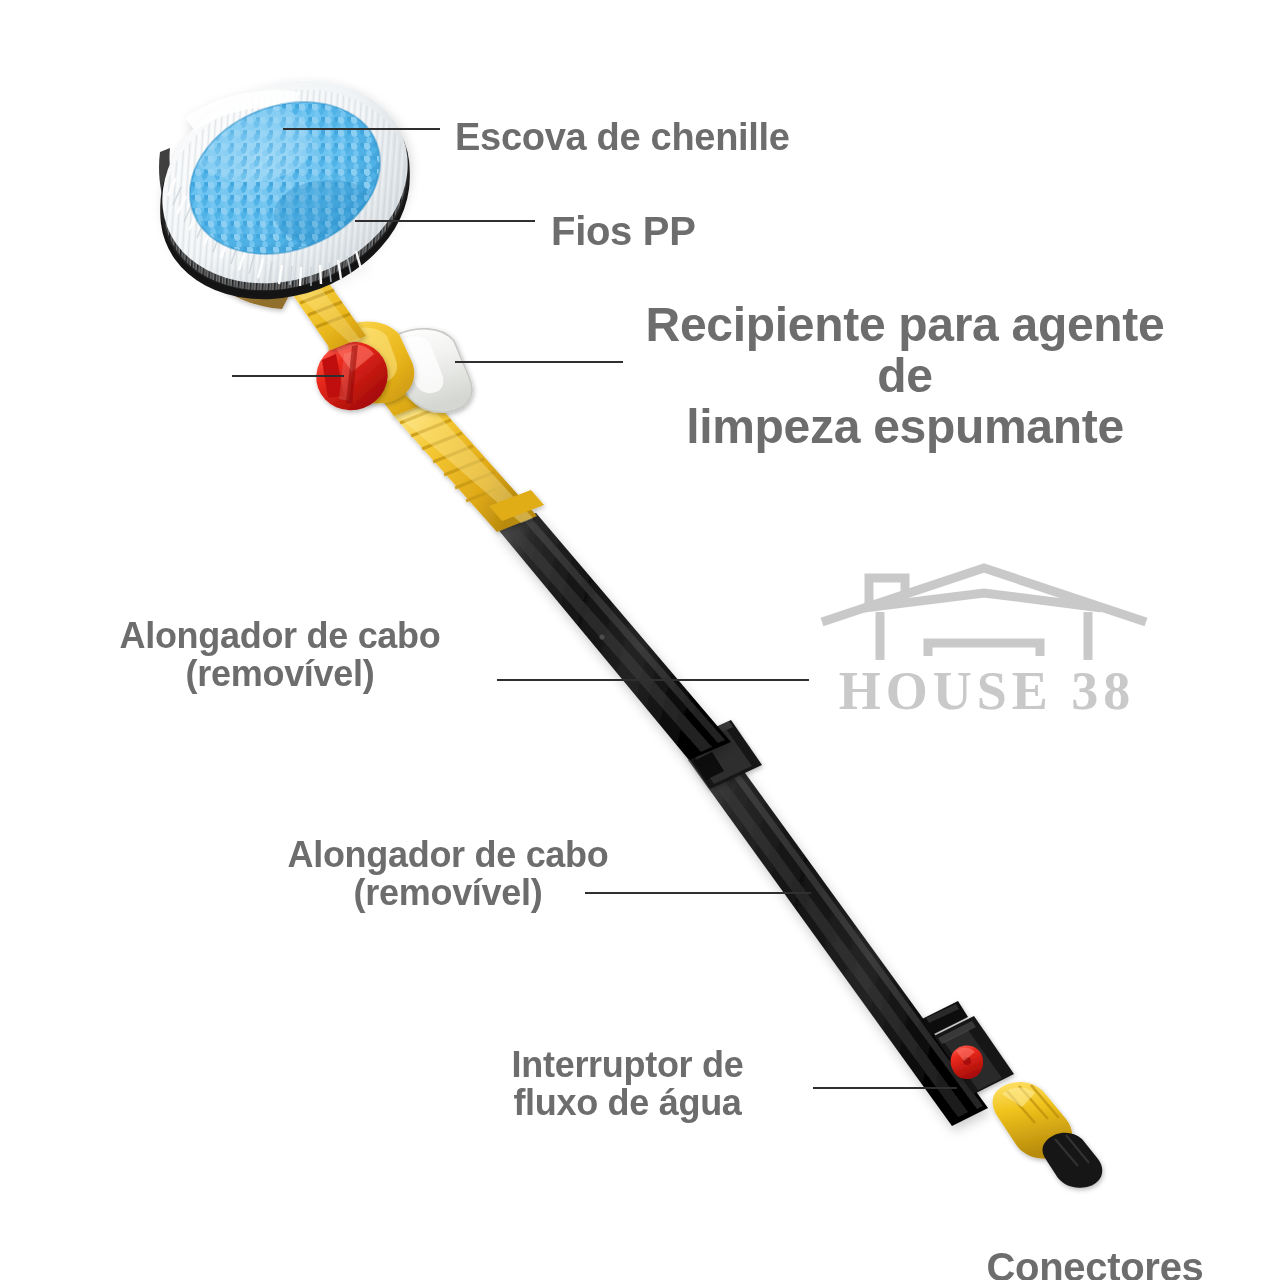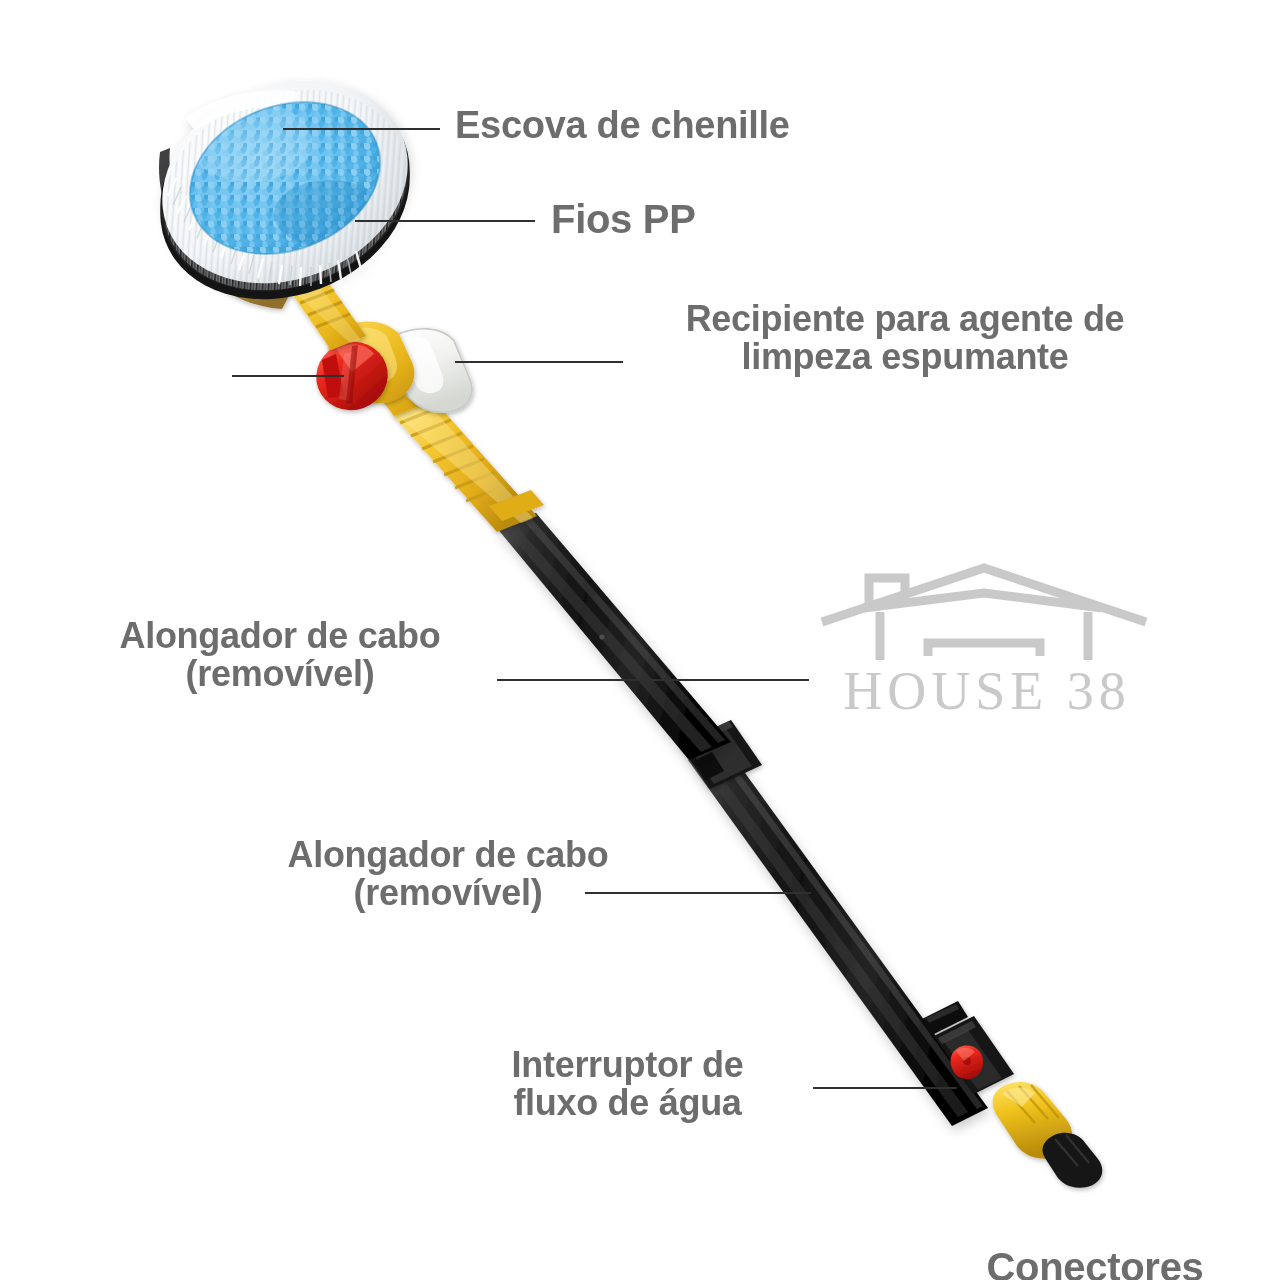--- a/index.html
+++ b/index.html
@@ -19,21 +19,21 @@
 
   
   .callout {
     position: absolute;
     color: #6d6d6d;
     font-weight: bold;
     line-height: 1.06;
     letter-spacing: -0.3px;
     white-space: pre-line;
   }
-  .callout.l { text-align: right; }
+  .callout.l { text-align: right; margin-top: 12px; }
   .callout.c { text-align: center; }
 
   
   .leader {
     position: absolute;
     background: #2f2f2f;
     height: 2px;
     transform-origin: 0 50%;
   }
 
@@ -48,21 +48,21 @@
     width: 350px;
     height: 160px;
     pointer-events: none;
   }
   #watermark .wm-text {
     position: absolute;
     left: 0; right: 0;
     bottom: -2px;
     text-align: center;
     font-family: "Liberation Serif", serif;
-    font-weight: normal;
+    font-weight: bold;
     font-size: 54px;
     letter-spacing: 5px;
     color: #c9c9c9;
   }
 </style>
 </head>
 <body>
 
 <div id="stage">
 
@@ -347,21 +347,21 @@
   <div class="leader" style="left:455px; top:361px; width:168px;"></div>
   <div class="leader" style="left:232px; top:375px; width:112px;"></div>
   <div class="leader" style="left:497px; top:679px; width:312px;"></div>
   <div class="leader" style="left:585px; top:892px; width:226px;"></div>
   <div class="leader" style="left:813px; top:1087px; width:144px;"></div>
 
   <div class="callout l" style="left:455px; top:105px; font-size:38px;">Escova de chenille</div>
 
   <div class="callout l" style="left:551px; top:198px; font-size:40px;">Fios PP</div>
 
-  <div class="callout c" style="left:645px; top:300px; width:520px; font-size:36px;">Recipiente para agente de
+  <div class="callout c" style="left:645px; top:300px; width:520px; font-size:48px;">Recipiente para agente de
 limpeza espumante</div>
 
 
   <div class="callout c" style="left:80px; top:617px; width:400px; font-size:36px;">Alongador de cabo
 (removível)</div>
 
   <div class="callout c" style="left:248px; top:836px; width:400px; font-size:36px;">Alongador de cabo
 (removível)</div>
 
   <div class="callout c" style="left:455px; top:1046px; width:345px; font-size:36px;">Interruptor de

